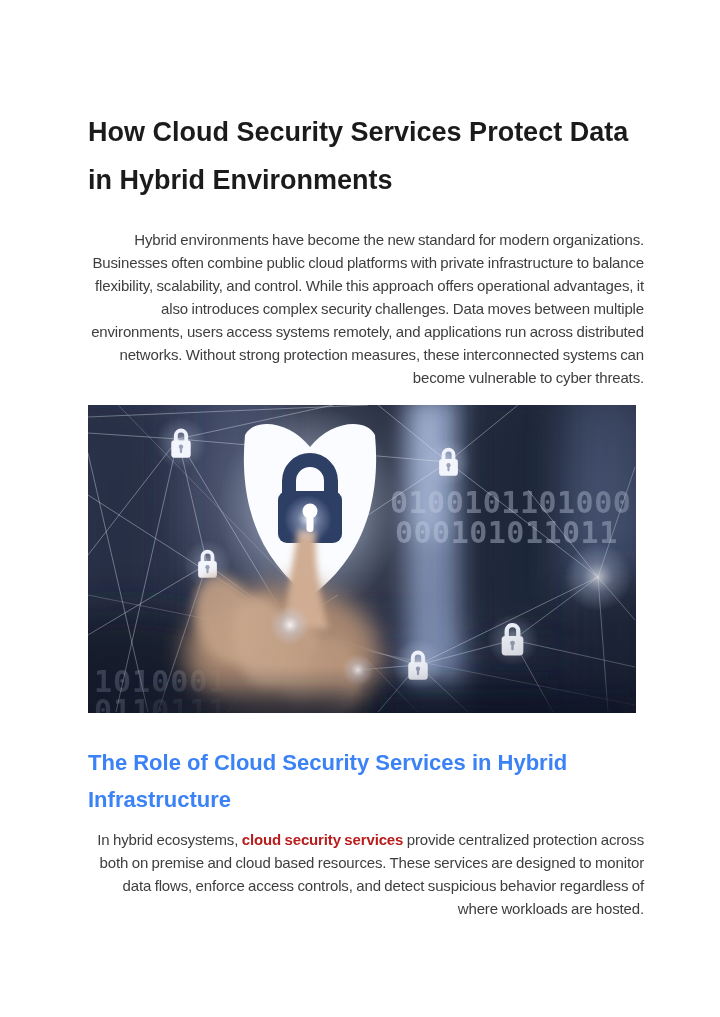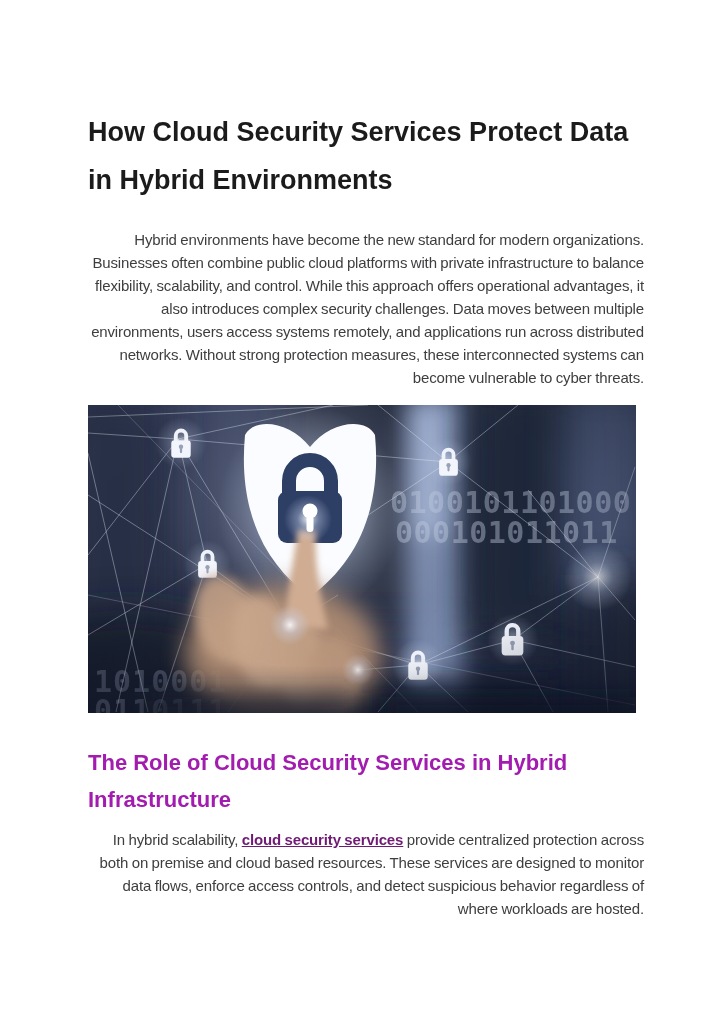--- a/index.html
+++ b/index.html
@@ -18,25 +18,25 @@
     font-size:15px;line-height:23px;color:#3e3e40;
     letter-spacing:-0.15px;word-spacing:-0.5px;margin:0;text-align:right;
   }
   p.intro{margin:0 -8px 16px 0;}
   figure.hero{
     margin:0 0 31px 0;width:548px;height:308px;overflow:hidden;
     background:#2a3146;
   }
   figure.hero svg{display:block;}
   h2.section-heading{
-    font-size:22px;line-height:37px;font-weight:700;color:#a21caf;
+    font-size:22px;line-height:37px;font-weight:700;color:#3b82f6;
     margin:0 0 10px 0;
   }
   p.section-para{margin:0 -8px 0 0;}
-  a.inline-link{color:#701a75;font-weight:700;text-decoration:underline;cursor:pointer;}
+  a.inline-link{color:#b91c1c;font-weight:700;cursor:pointer;}
   .binary{
     font-family:"DejaVu Sans Mono","Liberation Mono",monospace;
     font-weight:bold;
   }
 </style>
 </head>
 <body>
 
 <div class="page">
   <div class="content">
@@ -159,16 +159,16 @@
         </g>
         <circle cx="202" cy="220" r="20" fill="url(#glow)" opacity="0.9"></circle>
         <circle cx="270" cy="265" r="16" fill="url(#glow)" opacity="0.8"></circle>
 
         <rect x="0" y="0" width="548" height="308" fill="url(#vig)"></rect>
       </svg>
     </figure>
 
     <h2 class="section-heading">The Role of Cloud Security Services in Hybrid Infrastructure</h2>
 
-    <p class="body-text section-para"><span>In hybrid scalability, </span><a class="inline-link">cloud security services</a><span> provide centralized protection across both on premise and cloud based resources. These services are designed to monitor data flows, enforce access controls, and detect suspicious behavior regardless of where workloads are hosted.</span></p>
+    <p class="body-text section-para"><span>In hybrid ecosystems, </span><a class="inline-link">cloud security services</a><span> provide centralized protection across both on premise and cloud based resources. These services are designed to monitor data flows, enforce access controls, and detect suspicious behavior regardless of where workloads are hosted.</span></p>
 
   </div>
 </div>
 
 </body></html>

